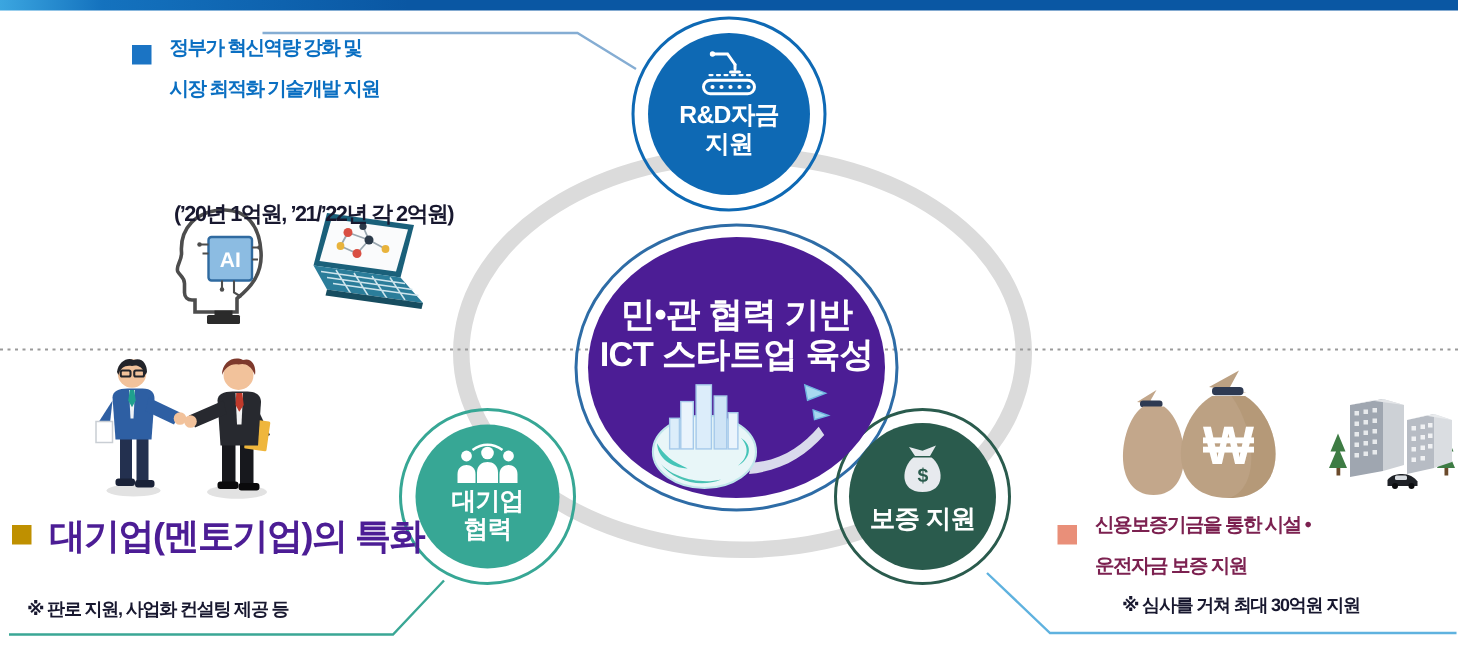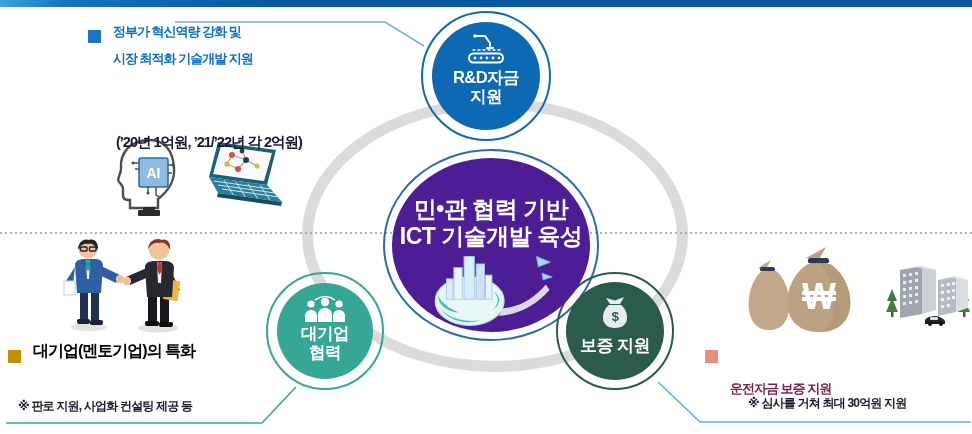--- a/index.html
+++ b/index.html
@@ -18,31 +18,31 @@
   .circle{border-radius:50%;box-sizing:border-box;z-index:4;display:flex;flex-direction:column;
           align-items:center;color:#fff;font-weight:700;text-align:left;overflow:hidden;}
   .ring-center{left:383px;top:149px;width:216px;height:192px;border:2px solid #2E6CA6;}
   .c-center{left:392px;top:158px;width:198px;height:174px;background:#4c1d95;
             font-size:23px;letter-spacing:-0.5px;line-height:27px;padding-top:38px;}
   .ring-rnd{left:421px;top:11px;width:130px;height:130px;border:2.5px solid #0E69B4;}
   .c-rnd{left:432px;top:22px;width:108px;height:108px;background:#0E69B4;
          font-size:16.5px;line-height:19px;letter-spacing:-0.5px;padding-top:10px;}
   .ring-corp{left:266px;top:272px;width:118px;height:118px;border:2.5px solid #37A795;}
   .c-corp{left:277px;top:283px;width:96px;height:96px;background:#37A795;
-          font-size:16.5px;line-height:19px;letter-spacing:-0.5px;padding-top:12px;font-family:Liberation Mono, monospace;}
+          font-size:16.5px;line-height:19px;letter-spacing:-0.5px;padding-top:12px;}
   .ring-guar{left:556px;top:272px;width:118px;height:118px;border:2.5px solid #2A5B4D;}
   .c-guar{left:566px;top:282px;width:98px;height:98px;background:#2A5B4D;
           font-size:17px;letter-spacing:-0.5px;padding-top:13px;}
   .node-icon{margin-bottom:3px;}
   
   .bullet{width:13px;height:13px;z-index:5;}
   .title-line{z-index:5;font-weight:700;font-size:13px;letter-spacing:-1px;white-space:nowrap;}
   .note-line{z-index:5;font-weight:700;color:#18182F;white-space:nowrap;letter-spacing:-0.8px;}
   .tl-title{color:#0A6FC2;}
-  .bl-title{color:#000000;font-size:16px;}
+  .bl-title{color:#4c1d95;font-size:24px;}
   .br-title{color:#7C2150;}
   .illus{z-index:3;}
 </style>
 </head>
 <body>
 
 <div class="stage">
 
   <div class="abs topbar"></div>
 
@@ -51,21 +51,21 @@
   <svg class="abs overlay" width="972" height="434" viewBox="0 0 972 434">
     <line x1="0" y1="233" x2="972" y2="233" stroke="#9A9A9A" stroke-width="1.3" stroke-dasharray="2 3"></line>
     <polyline points="175,22 385,22 424,46" fill="none" stroke="#85ADD3" stroke-width="1.6"></polyline>
     <polyline points="6,423 262,423 296,387" fill="none" stroke="#3AA795" stroke-width="1.6"></polyline>
     <polyline points="658,382 700,422 971,422" fill="none" stroke="#5FB2DF" stroke-width="1.6"></polyline>
   </svg>
 
   <div class="abs ring ring-center"></div>
   <div class="abs circle c-center">
     <span>민•관 협력 기반</span>
-    <span>ICT 기술개발 육성</span>
+    <span>ICT 스타트업 육성</span>
     <svg width="150" height="78" viewBox="0 0 150 84" style="margin-top:1px;">
       <path d="M86,62 C108,60 122,50 134,36 L138,42 C124,58 106,68 84,70 Z" fill="#E9EFF5" opacity="0.9"></path>
       <ellipse cx="52" cy="54" rx="37" ry="26" fill="#E8F6F8"></ellipse>
       <path d="M20,62 C28,72 48,78 64,74 C50,80 30,76 20,62 Z" fill="#49C2B4"></path>
       <path d="M18,48 C22,56 30,62 40,66 C28,66 18,58 18,48 Z" fill="#45C4B8"></path>
       <path d="M78,44 C84,50 84,58 76,64 C84,60 88,50 78,44 Z" fill="#45C4B8"></path>
       <ellipse cx="52" cy="54" rx="37" ry="26" fill="none" stroke="#BFE6EA" stroke-width="1.5"></ellipse>
       <g stroke="#A5C9EA" stroke-width="1">
         <rect x="46" y="6" width="11" height="46" fill="#DCEDFA"></rect>
         <rect x="35" y="18" width="9" height="34" fill="#EAF4FC"></rect>
@@ -263,16 +263,17 @@
       <g>
         <path d="M185 74 C187 71 191 70 195 70 C199 70 203 72 205 75 L205 78 L185 78 Z" fill="#1E2126"></path>
         <rect x="190" y="71" width="8" height="3" rx="1" fill="#D8DCE0"></rect>
         <circle cx="190" cy="78" r="2" fill="#0C0D0F"></circle>
           <circle cx="201" cy="78" r="2" fill="#0C0D0F"></circle>
       </g>
     </g>
   </svg>
 
   <div class="abs bullet" style="left:705px;top:350px;background:#E98F79;"></div>
-  <div class="abs title-line br-title" style="left:730px;top:368px;margin-top:12px;">운전자금 보증 지원</div>
+  <div class="abs title-line br-title" style="left:730px;top:341px;">신용보증기금을 통한 시설 •</div>
+  <div class="abs title-line br-title" style="left:730px;top:368px;">운전자금 보증 지원</div>
   <div class="abs note-line" style="left:748px;top:395px;font-size:12px;">※ 심사를 거쳐 최대 30억원 지원</div>
 
 </div>
 
 </body></html>

